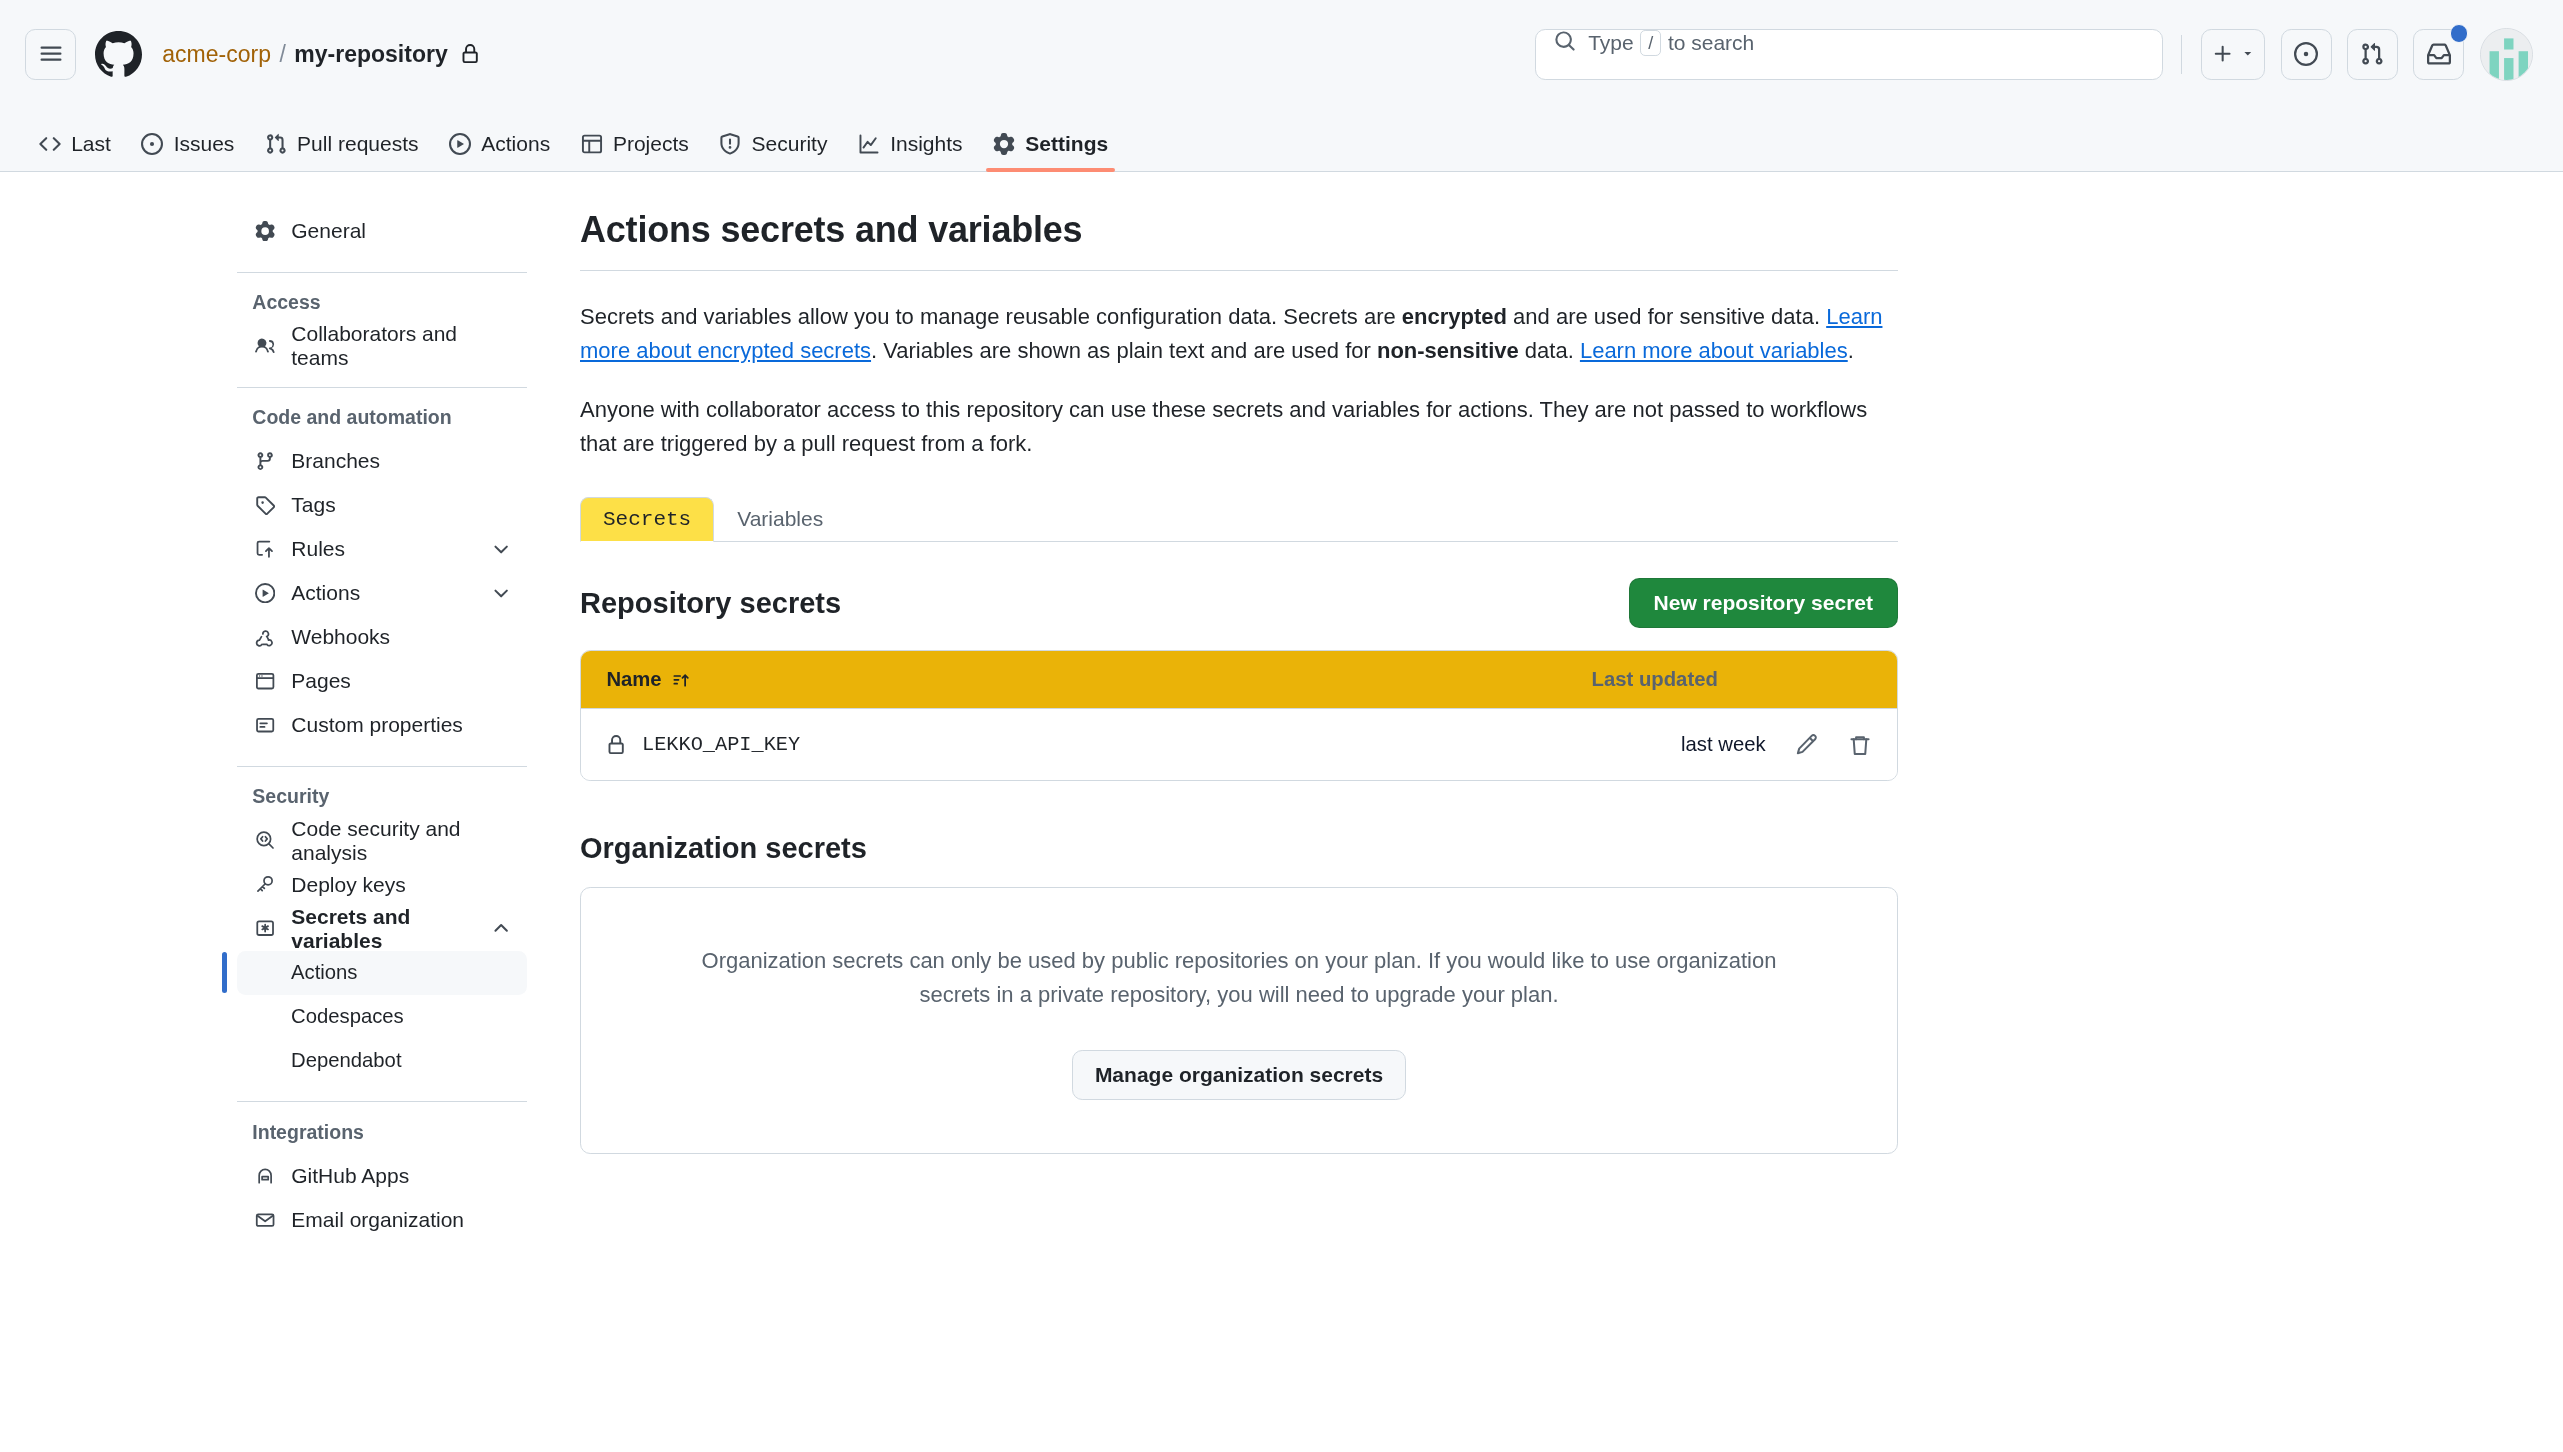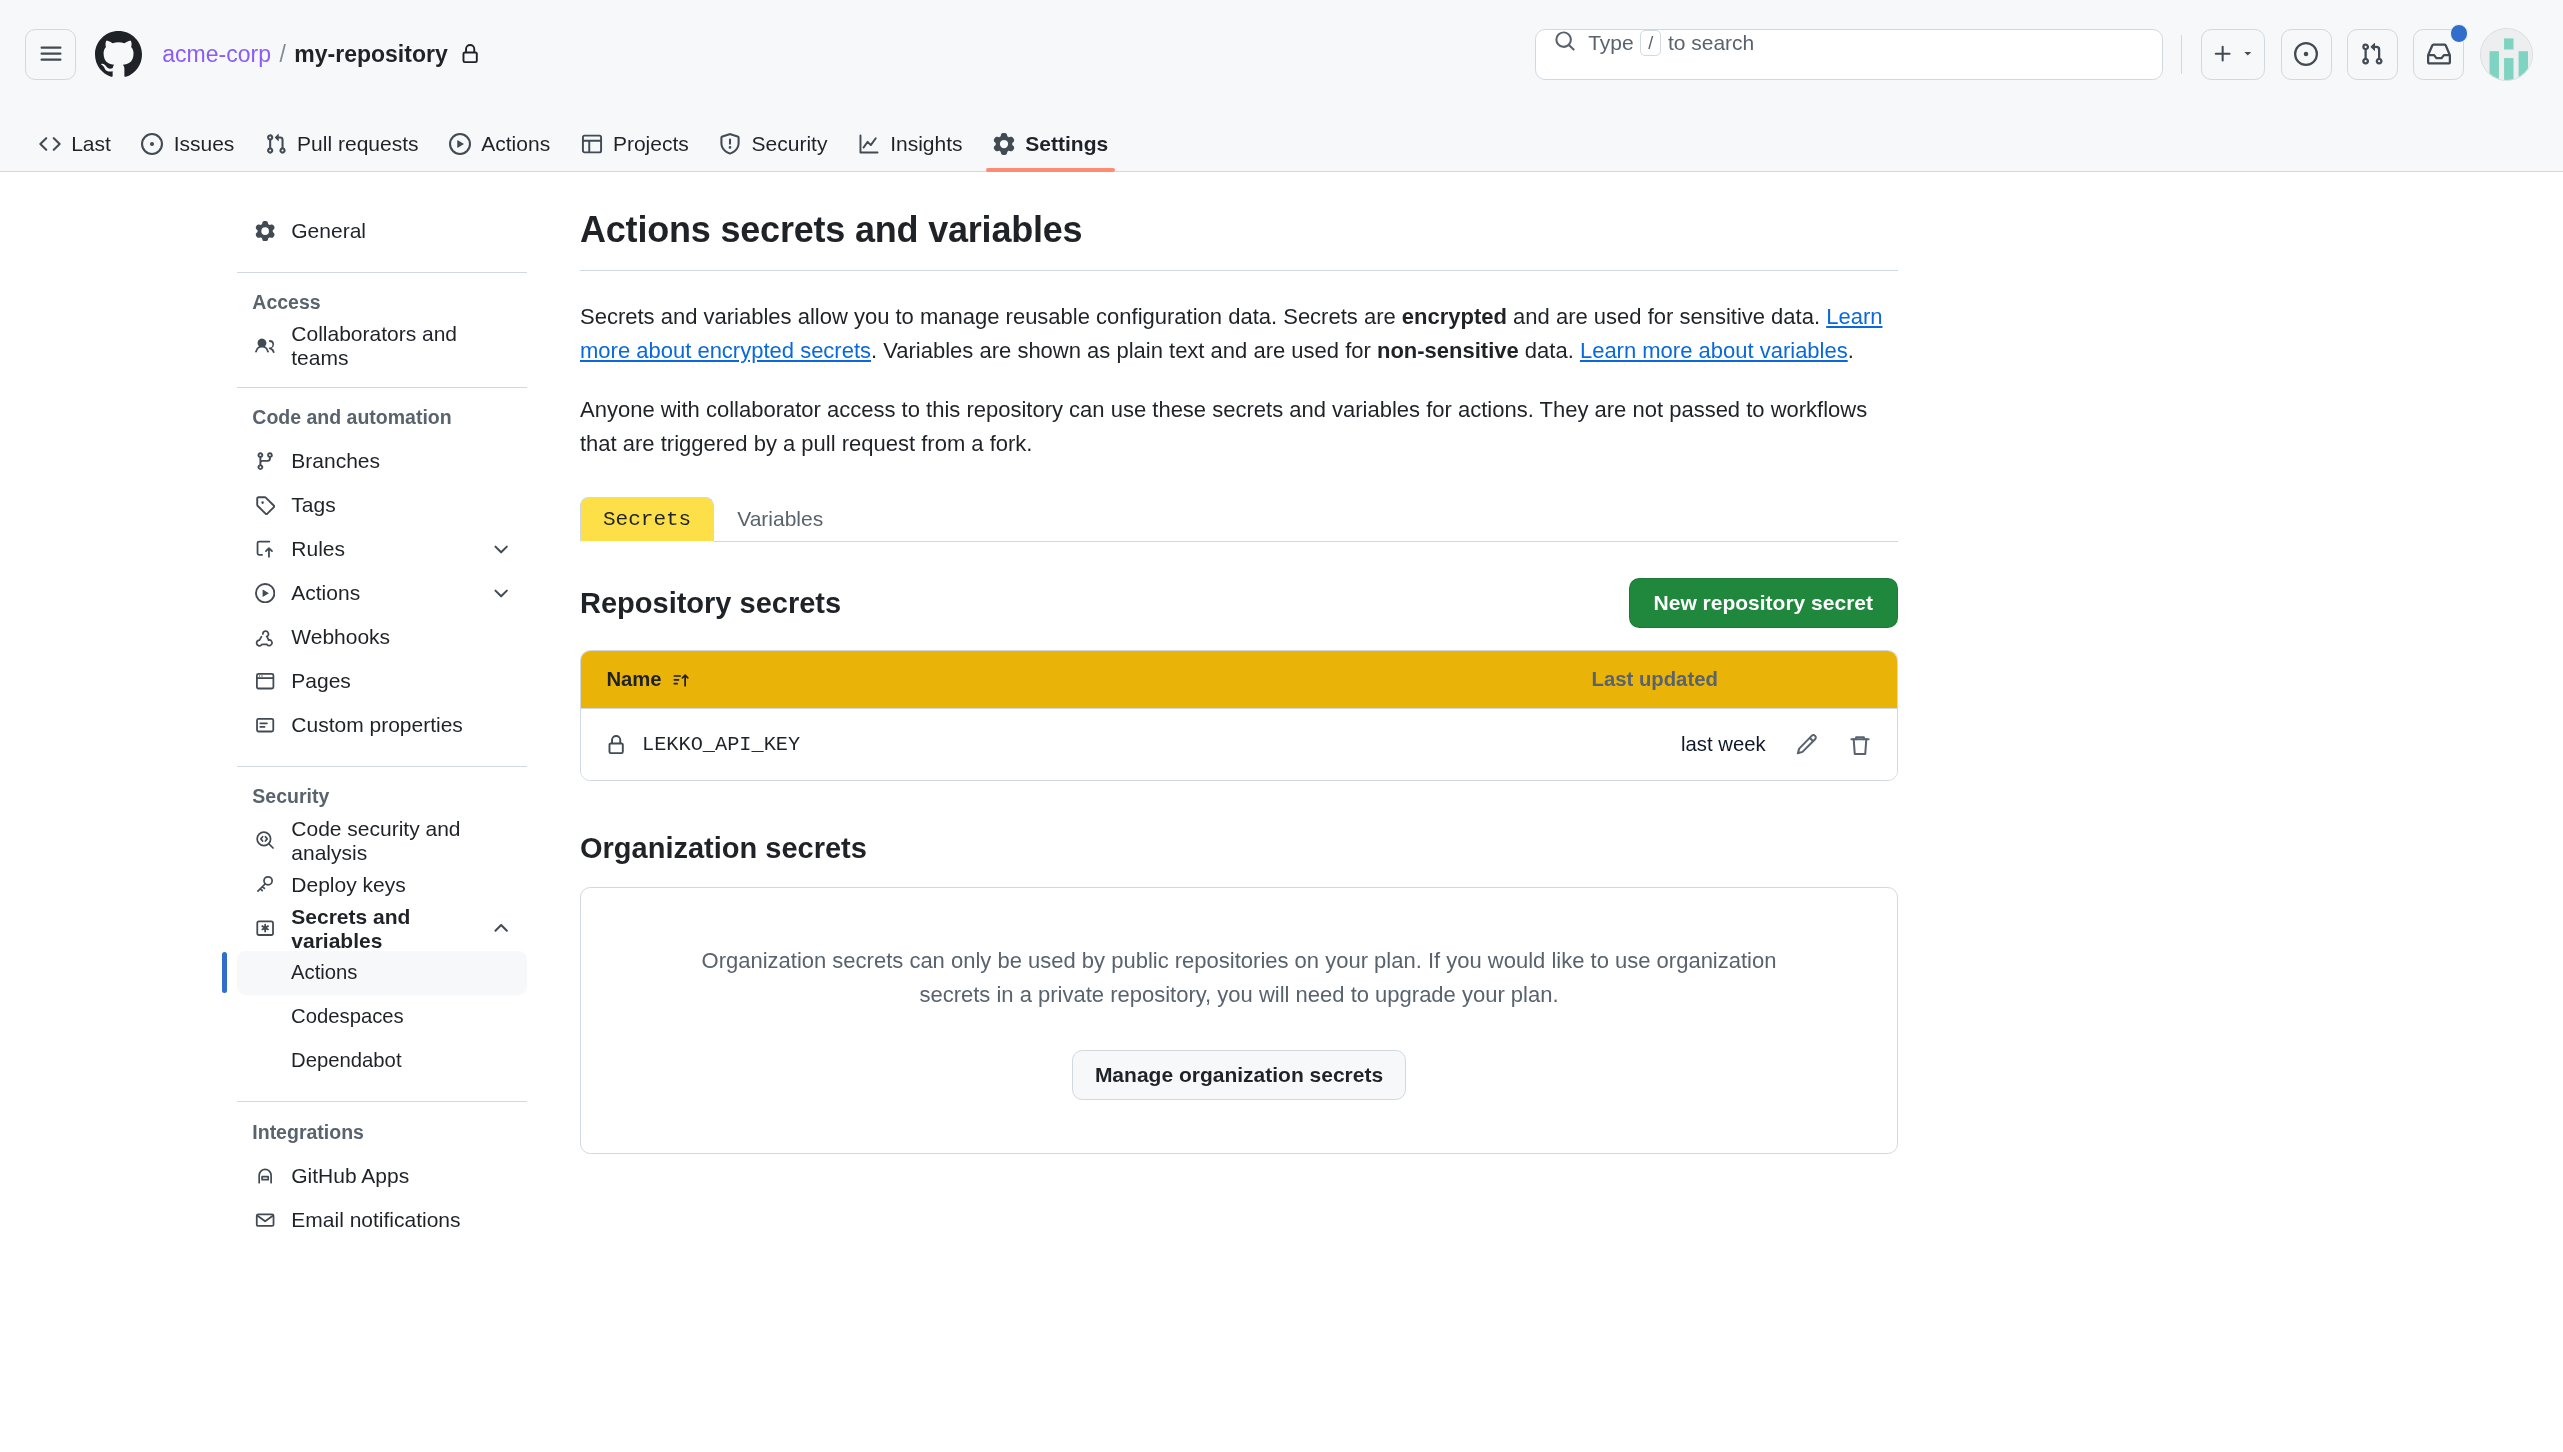--- a/index.html
+++ b/index.html
@@ -30,21 +30,21 @@
     cursor: pointer;
     flex: none;
   }
   .gh-mark { margin-left: 18.6px; flex: none; }
   .breadcrumb {
     margin-left: 20.3px;
     display: flex; align-items: center; gap: 8.5px;
     font-size: 23px;
     white-space: nowrap;
   }
-  .bc-owner { color: #8b5cf6; }
+  .bc-owner { color: #a16207; }
   .bc-sep { color: #818b98; font-weight: 300; }
   .bc-repo { color: #1f2328; font-weight: 700; }
   .bc-lock { margin-left: 3.4px; display: flex; align-items: center; }
 
   .header-right {
     margin-left: auto;
     display: flex; align-items: center; gap: 0;
   }
   .searchbox {
     width: 628px; height: 51px;
@@ -679,21 +679,21 @@
       <span>GitHub Apps</span>
     </div>
 
     <div class="nav-item">
       <span class="nav-ico">
         <svg width="20.3" height="20.3" viewBox="0 0 16 16" fill="none" stroke="#424a53" stroke-width="1.4" stroke-linejoin="round">
             <rect x="1.4" y="3.4" width="13.2" height="9.2" rx="1.2"></rect>
             <path d="m1.7 4.3 6.3 4.6 6.3-4.6"></path>
           </svg>
       </span>
-      <span>Email notifications</span>
+      <span>Email organization</span>
     </div>
 
   </div>
 
   <div class="content">
 
     <h1 class="page-title">Actions secrets and variables</h1>
 
     <p class="para"><span>Secrets and variables allow you to manage reusable configuration data. Secrets are </span><b>encrypted</b><span> and are used for sensitive data. </span><a class="lnk">Learn more about encrypted secrets</a><span>. Variables are shown as plain text and are used for </span><b>non-sensitive</b><span> data. </span><a class="lnk">Learn more about variables</a><span>.</span></p>
 

